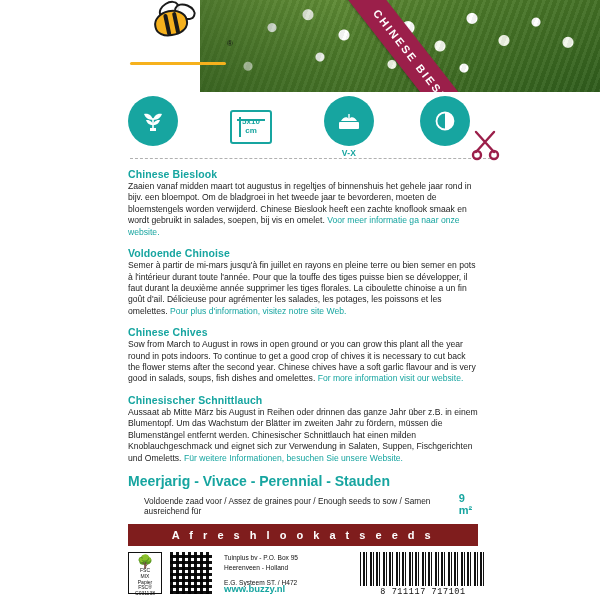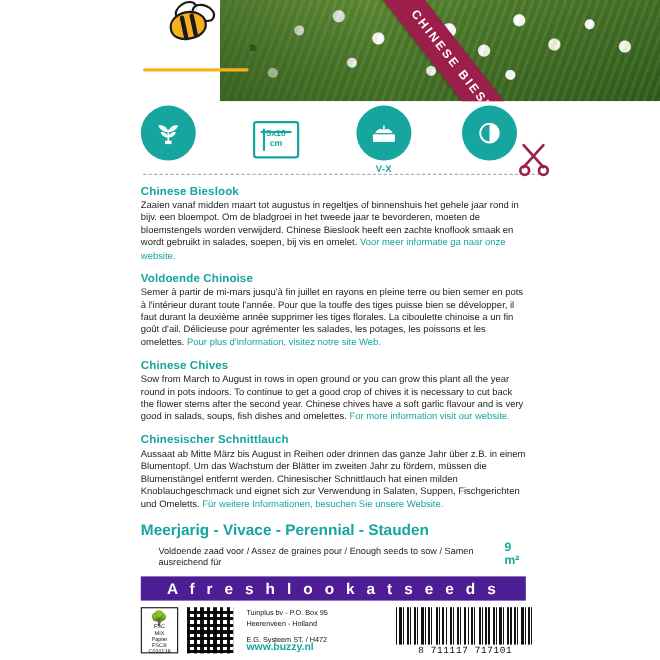--- a/index.html
+++ b/index.html
@@ -234,26 +234,26 @@
     color: #17a5a0;
     font-weight: bold;
     font-size: 11px;
   }
 
   
   .fresh-bar {
     position: absolute;
     left: 128px; top: 524px;
     width: 350px; height: 22px;
-    background: #4c1d95;
+    background: #7f1d1d;
     color: #ffffff;
     display: flex;
     align-items: center;
     justify-content: center;
-    font-size: 14px;
+    font-size: 11px;
     letter-spacing: 3.5px;
     font-weight: bold;
   }
 
   
   .footer {
     position: absolute;
     left: 128px; top: 552px;
     width: 360px; height: 44px;
   }

